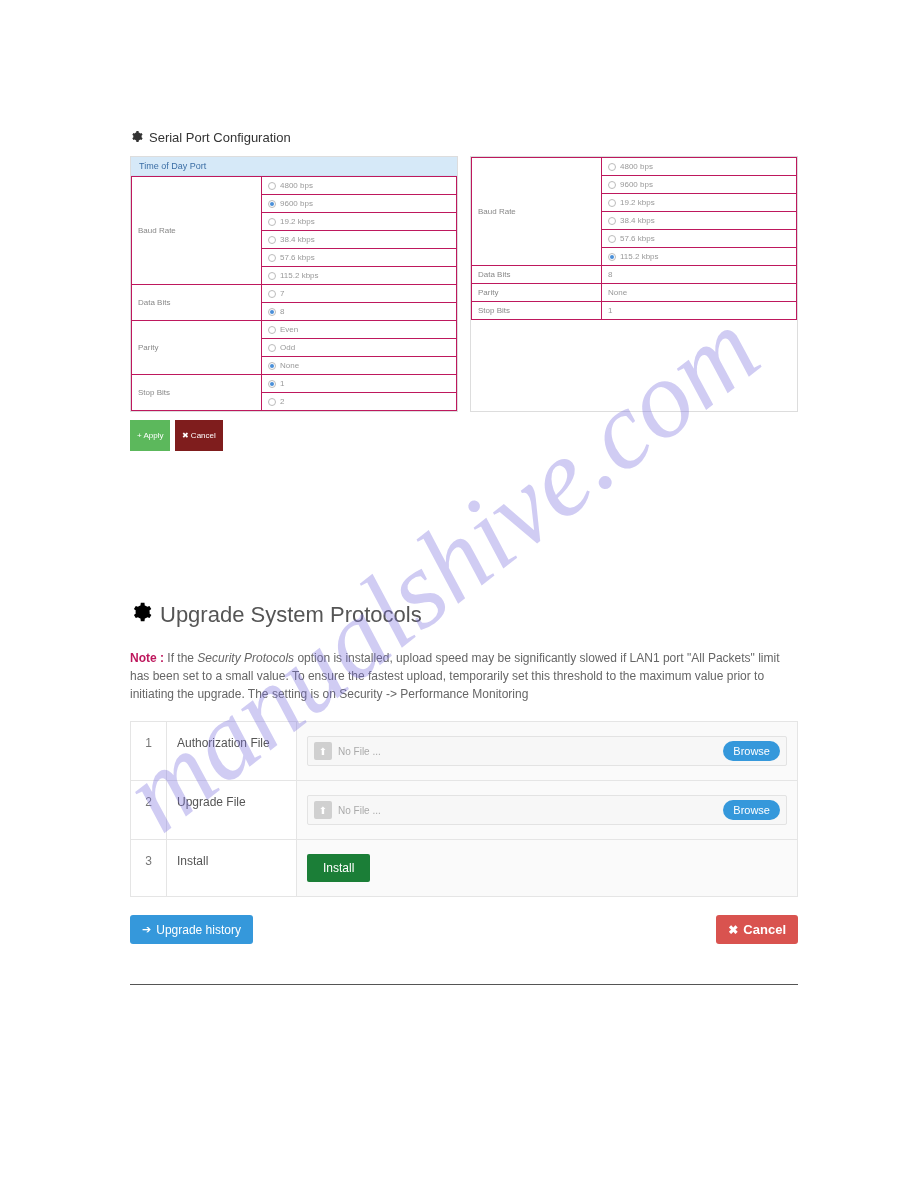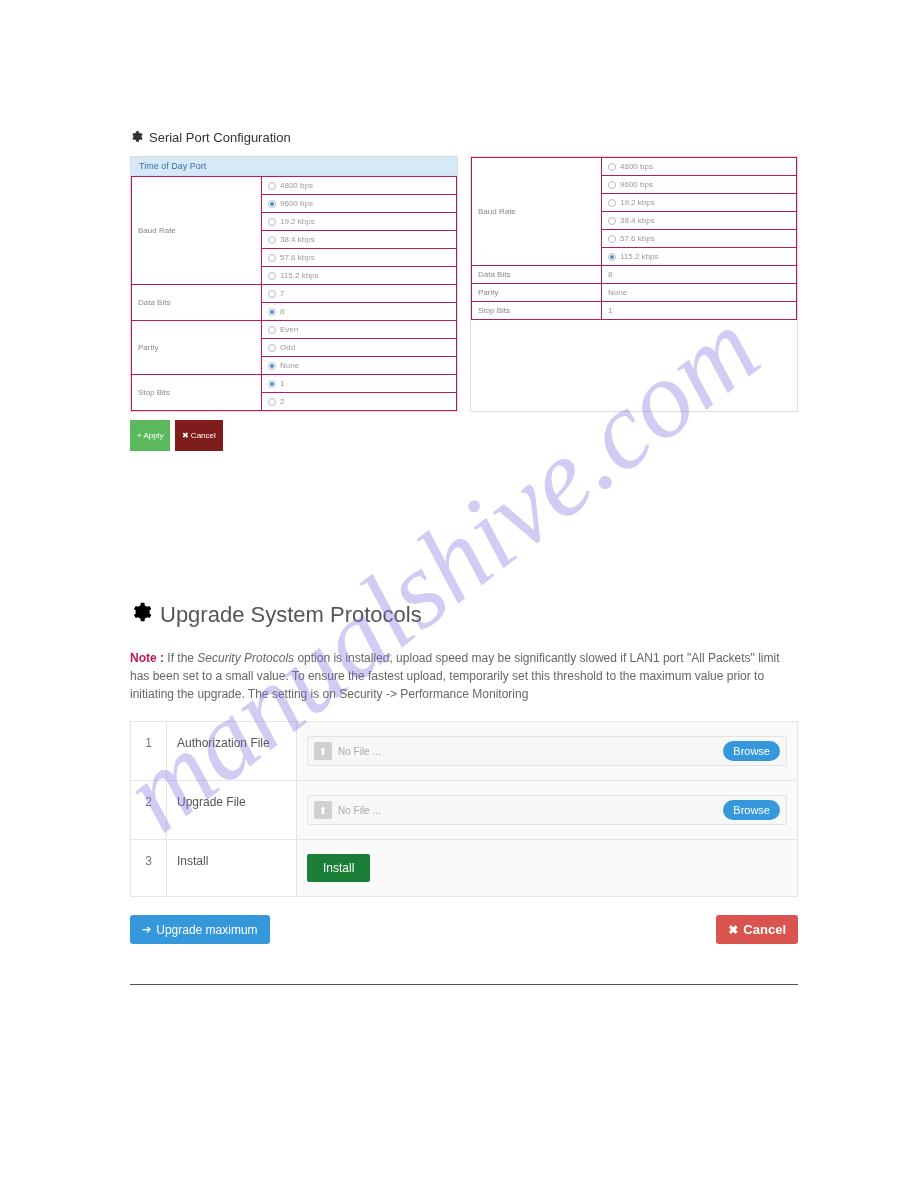--- a/index.html
+++ b/index.html
@@ -212,21 +212,21 @@
         <td class="ctrl">
           <button class="install-btn">Install</button>
         </td>
       </tr>
     </tbody>
       </table>
 
     <div class="footer-btns">
       <span class="btn-history">
         <span class="arr">➔</span>
-        <span>Upgrade maximum</span>
+        <span>Upgrade history</span>
       </span>
       <span class="btn-cancel-lg">
         <span class="x">✖</span>
         <span>Cancel</span>
       </span>
     </div>
 
     <hr class="rule">
   </div>
 

